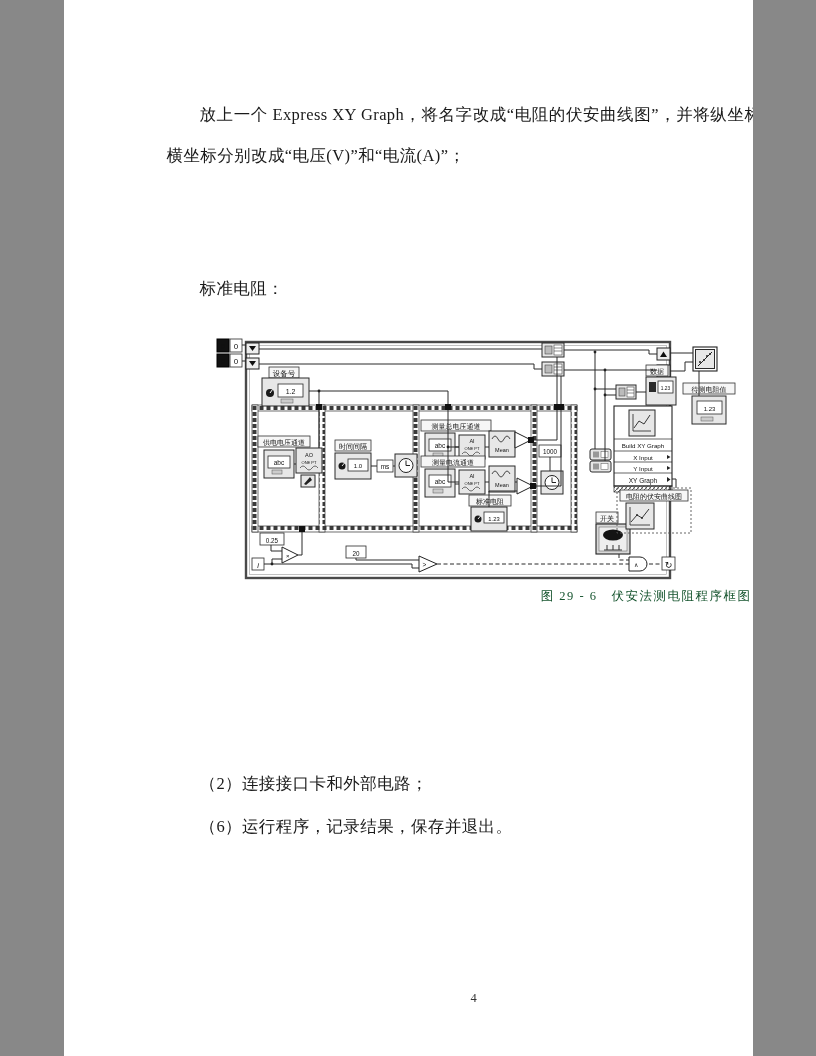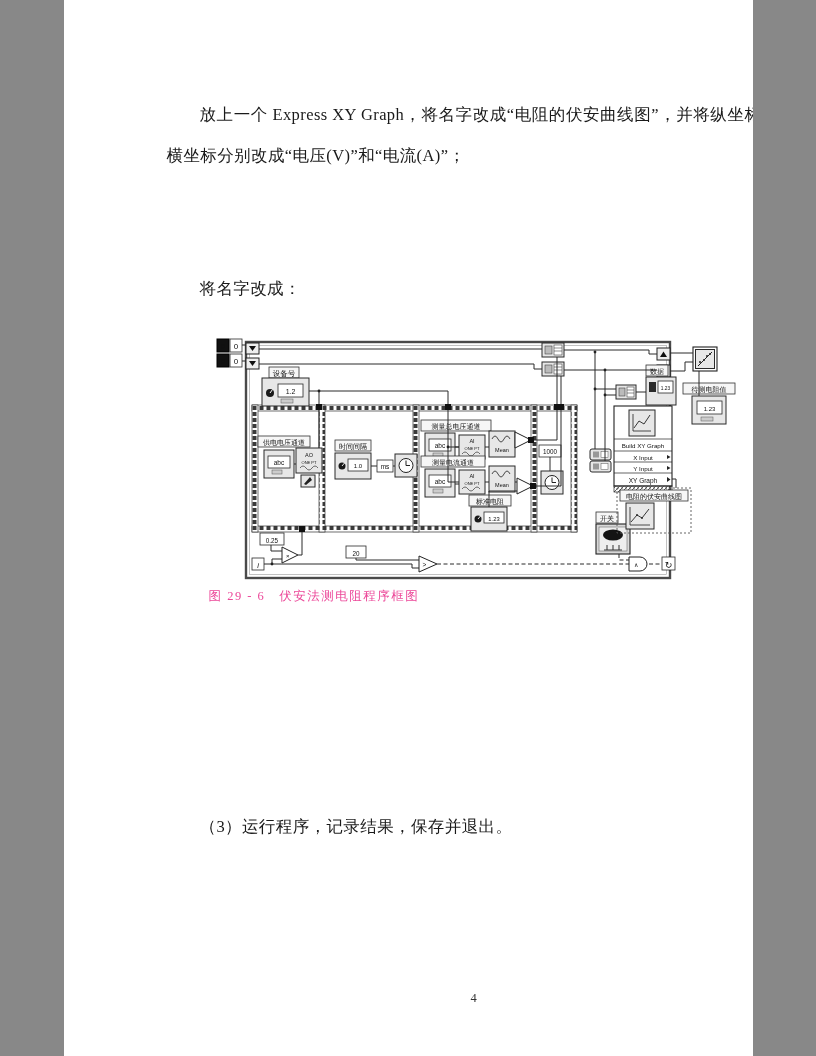--- a/index.html
+++ b/index.html
@@ -10,41 +10,41 @@
   }
   .para{
     position:absolute;left:103px;width:612px;
     font-size:16.5px;line-height:41px;
     text-align:justify;text-justify:inter-ideograph;
     letter-spacing:0.4px;
   }
   .indent{text-indent:2em;}
   #figure-wrap{position:absolute;left:145px;top:333px;width:543px;height:252px;}
   #figure-caption{
-    position:absolute;left:145px;top:588px;width:543px;text-align:left;
-    font-size:12.5px;color:#ec4899;letter-spacing:1.5px;
+    position:absolute;left:145px;top:588px;width:543px;text-align:right;
+    font-size:12.5px;color:#14532d;letter-spacing:1.5px;
   }
   #page-number{
     position:absolute;left:0;top:991px;width:820px;text-align:center;
     font-size:12.5px;color:#333;
   }
   svg text{font-family:"Liberation Sans","DejaVu Sans",sans-serif;fill:#111;}
   .lv-label{fill:#f6f6f6;stroke:#333;stroke-width:0.8;}
   .lv-icon{fill:#e7e7e7;stroke:#2a2a2a;stroke-width:1;}
   .lv-disp{fill:#fff;stroke:#2a2a2a;stroke-width:0.8;}
   .wire{stroke:#2a2a2a;stroke-width:1;fill:none;}
   .wired{stroke:#2a2a2a;stroke-width:1;fill:none;stroke-dasharray:4 2.5;}
 </style>
 </head>
 <body>
 
 <div id="page">
 
   <div class="para indent" style="top:94px">放上一个 Express XY Graph，将名字改成“电阻的伏安曲线图”，并将纵坐标和横坐标分别改成“电压(V)”和“电流(A)”；</div>
-  <div class="para indent" style="top:268px">将名字改成：</div>
+  <div class="para indent" style="top:268px">标准电阻：</div>
 
   <div id="figure-wrap">
   <svg width="543" height="252" viewBox="0 0 543 252">
     <defs>
       <pattern id="film" width="7" height="6" patternUnits="userSpaceOnUse">
         <rect width="7" height="6" fill="#fdfdfd"></rect>
         <rect x="1.5" y="1" width="4" height="4" fill="#3a3a3a"></rect>
       </pattern>
       <pattern id="hatch" width="4" height="4" patternUnits="userSpaceOnUse">
         <path d="M0,4 L4,0" stroke="#666" stroke-width="1"></path>
@@ -357,16 +357,17 @@
       <rect x="345" y="71" width="10" height="6" fill="#111"></rect>
       <rect x="90" y="193" width="6" height="6" fill="#111"></rect>
       <rect x="319" y="104" width="6" height="6" fill="#111"></rect>
       <rect x="321" y="150" width="6" height="6" fill="#111"></rect>
     </g>
   </svg>
   </div>
 
   <div id="figure-caption">图 29 - 6　伏安法测电阻程序框图</div>
 
-  <div class="para indent" style="top:806px">（3）运行程序，记录结果，保存并退出。</div>
+  <div class="para indent" style="top:763px">（2）连接接口卡和外部电路；</div>
+  <div class="para indent" style="top:806px">（6）运行程序，记录结果，保存并退出。</div>
 
   <div id="page-number">4</div>
 </div>
 
 </body></html>

